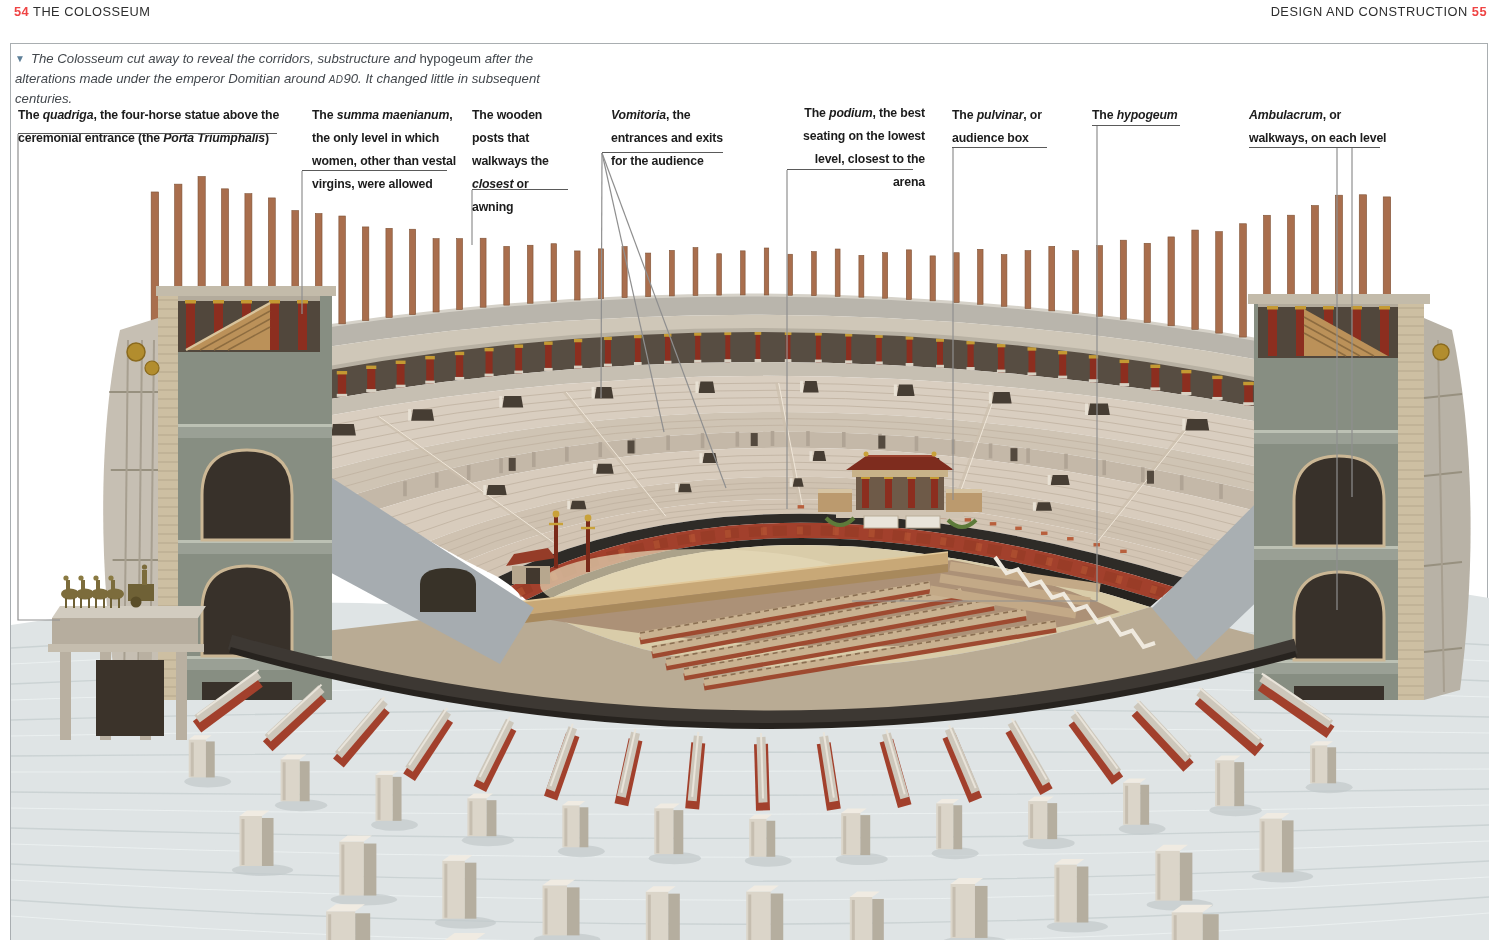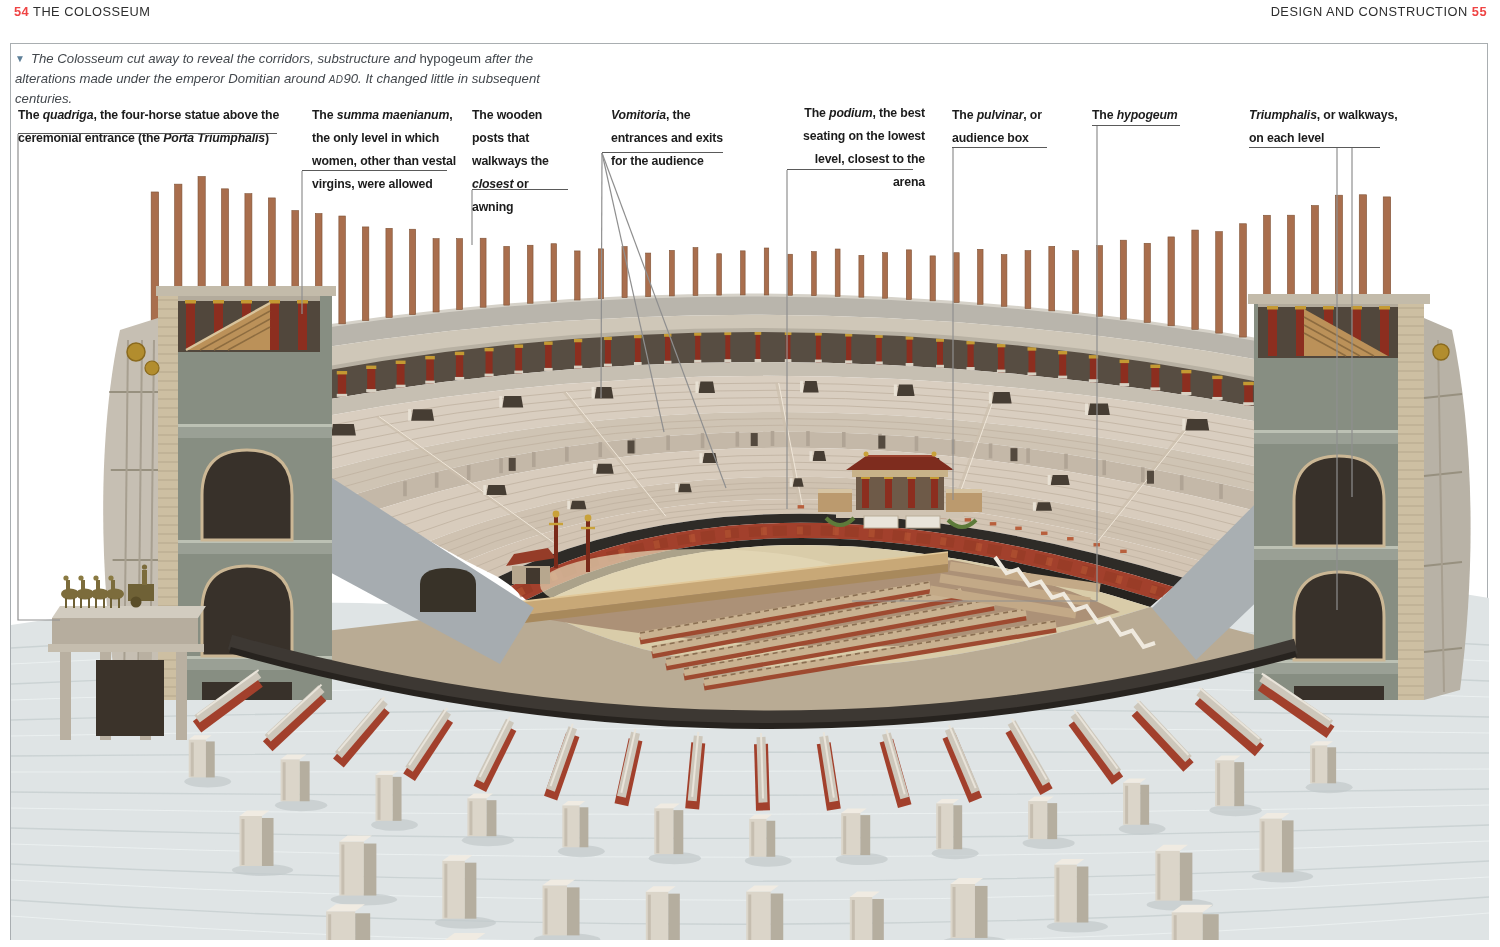--- a/index.html
+++ b/index.html
@@ -867,16 +867,16 @@
       <div class="lbl" style="left: 472px; top: 104px; width: 100px;"><span>The wooden posts that walkways the </span><span class="it">closest</span><span> or awning</span></div>
       <div class="rule" style="left: 472px; top: 189px; width: 96px;"></div>
       <div class="lbl" style="left: 600px; top: 104px; width: 126px; margin-left: 11px;"><span class="it">Vomitoria</span><span>, the entrances and exits for the audience</span></div>
       <div class="rule" style="left: 602px; top: 152px; width: 121px;"></div>
       <div class="lbl" style="left: 787px; top: 102px; width: 138px; text-align: right;"><span>The </span><span class="it">podium</span><span>, the best seating on the lowest level, closest to the arena</span></div>
       <div class="rule" style="left: 787px; top: 169px; width: 126px;"></div>
       <div class="lbl" style="left: 952px; top: 104px; width: 108px;"><span>The </span><span class="it">pulvinar</span><span>, or audience box</span></div>
       <div class="rule" style="left: 952px; top: 147px; width: 95px;"></div>
       <div class="lbl" style="left: 1092px; top: 104px; width: 100px;"><span>The </span><span class="it">hypogeum</span></div>
       <div class="rule" style="left: 1092px; top: 125px; width: 88px;"></div>
-      <div class="lbl" style="left: 1249px; top: 104px; width: 150px;"><span class="it">Triumphalis</span><span>, or walkways, on each level</span></div>
+      <div class="lbl" style="left: 1249px; top: 104px; width: 150px;"><span class="it">Ambulacrum</span><span>, or walkways, on each level</span></div>
       <div class="rule" style="left: 1249px; top: 147px; width: 131px;"></div>
     </div>
 </div>
 
 </body></html>

